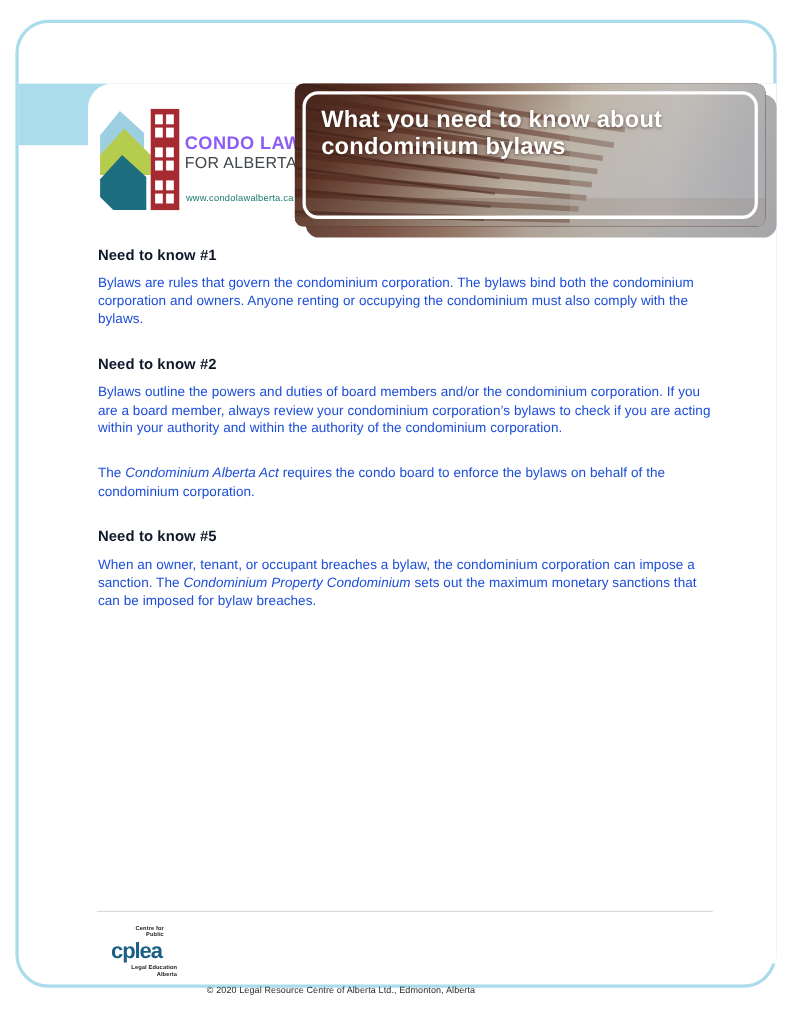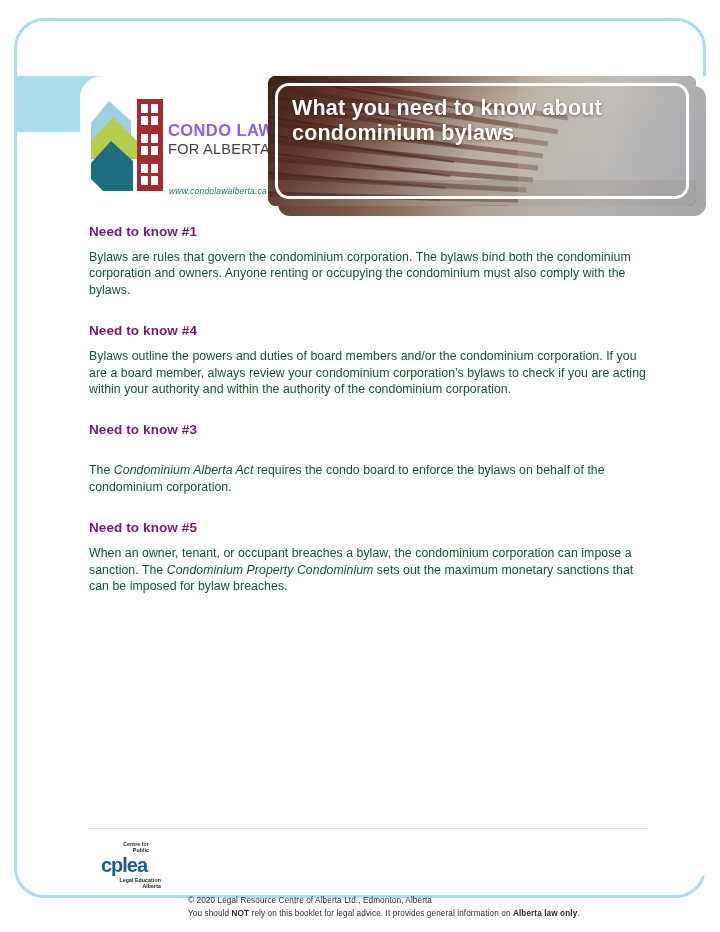--- a/index.html
+++ b/index.html
@@ -81,26 +81,25 @@
   .brand-2 {
     font-size: 14.5px;
     letter-spacing: 0.3px;
     color: #3f4548;
     line-height: 18px;
     white-space: nowrap;
   }
   .brand-url {
     position: absolute;
     left: 89px;
-    top: 110px;
+    top: 99px;
     font-size: 8.5px;
     letter-spacing: 0.2px;
     color: #16796f;
     white-space: nowrap;
-    font-style: italic;
   }
 
   
   .banner-wrap {
     position: absolute;
     left: 188px;
     top: 0px;
     width: 438px;
     height: 140px;
   }
@@ -167,28 +166,28 @@
   .body-sections {
     position: absolute;
     left: 9px;
     top: 148px;
     width: 566px;
   }
   .section { margin-bottom: 25px; }
   .section-heading {
     font-size: 13.5px;
     font-weight: bold;
-    color: #701a75;
+    color: #0f172a;
     letter-spacing: 0.1px;
     margin-bottom: 10px;
   }
   .section-body {
     font-size: 12.3px;
     line-height: 16.4px;
-    color: #14532d;
+    color: #1d4ed8;
     letter-spacing: 0.05px;
   }
   .section-body i { font-style: italic; }
 
   
   .footer {
     position: absolute;
     left: 0px;
     top: 752px;
     width: 626px;
@@ -335,26 +334,25 @@
     </div>
   </div>
 
   <div class="body-sections">
     <div class="section">
       <div class="section-heading">Need to know #1</div>
       <div class="section-body">Bylaws are rules that govern the condominium corporation. The bylaws bind both the condominium corporation and owners. Anyone renting or occupying the condominium must also comply with the bylaws.</div>
     </div>
 
     <div class="section">
-      <div class="section-heading">Need to know #4</div>
+      <div class="section-heading">Need to know #2</div>
       <div class="section-body">Bylaws outline the powers and duties of board members and/or the condominium corporation. If you are a board member, always review your condominium corporation’s bylaws to check if you are acting within your authority and within the authority of the condominium corporation.</div>
     </div>
 
     <div class="section">
-      <div class="section-heading">Need to know #3</div>
     </div>
 
     <div class="section">
       <div class="section-body">The <i>Condominium Alberta Act</i> requires the condo board to enforce the bylaws on behalf of the condominium corporation.</div>
     </div>
 
     <div class="section">
       <div class="section-heading">Need to know #5</div>
       <div class="section-body">When an owner, tenant, or occupant breaches a bylaw, the condominium corporation can impose a sanction. The <i>Condominium Property Condominium</i> sets out the maximum monetary sanctions that can be imposed for bylaw breaches.</div>
     </div>
@@ -366,17 +364,16 @@
     <div class="footer-logo">
       <div class="cplea-top">Centre for</div>
       <div class="cplea-top">Public</div>
       <div class="cplea-word">cplea</div>
       <div class="cplea-bot">Legal Education</div>
       <div class="cplea-bot">Alberta</div>
     </div>
 
     <div class="footer-text">
       <div>© 2020 Legal Resource Centre of Alberta Ltd., Edmonton, Alberta</div>
-      <div>You should <b>NOT</b> rely on this booklet for legal advice. It provides general information on <b>Alberta law only</b>.</div>
     </div>
   </div>
 
 </div>
 
 </body></html>

